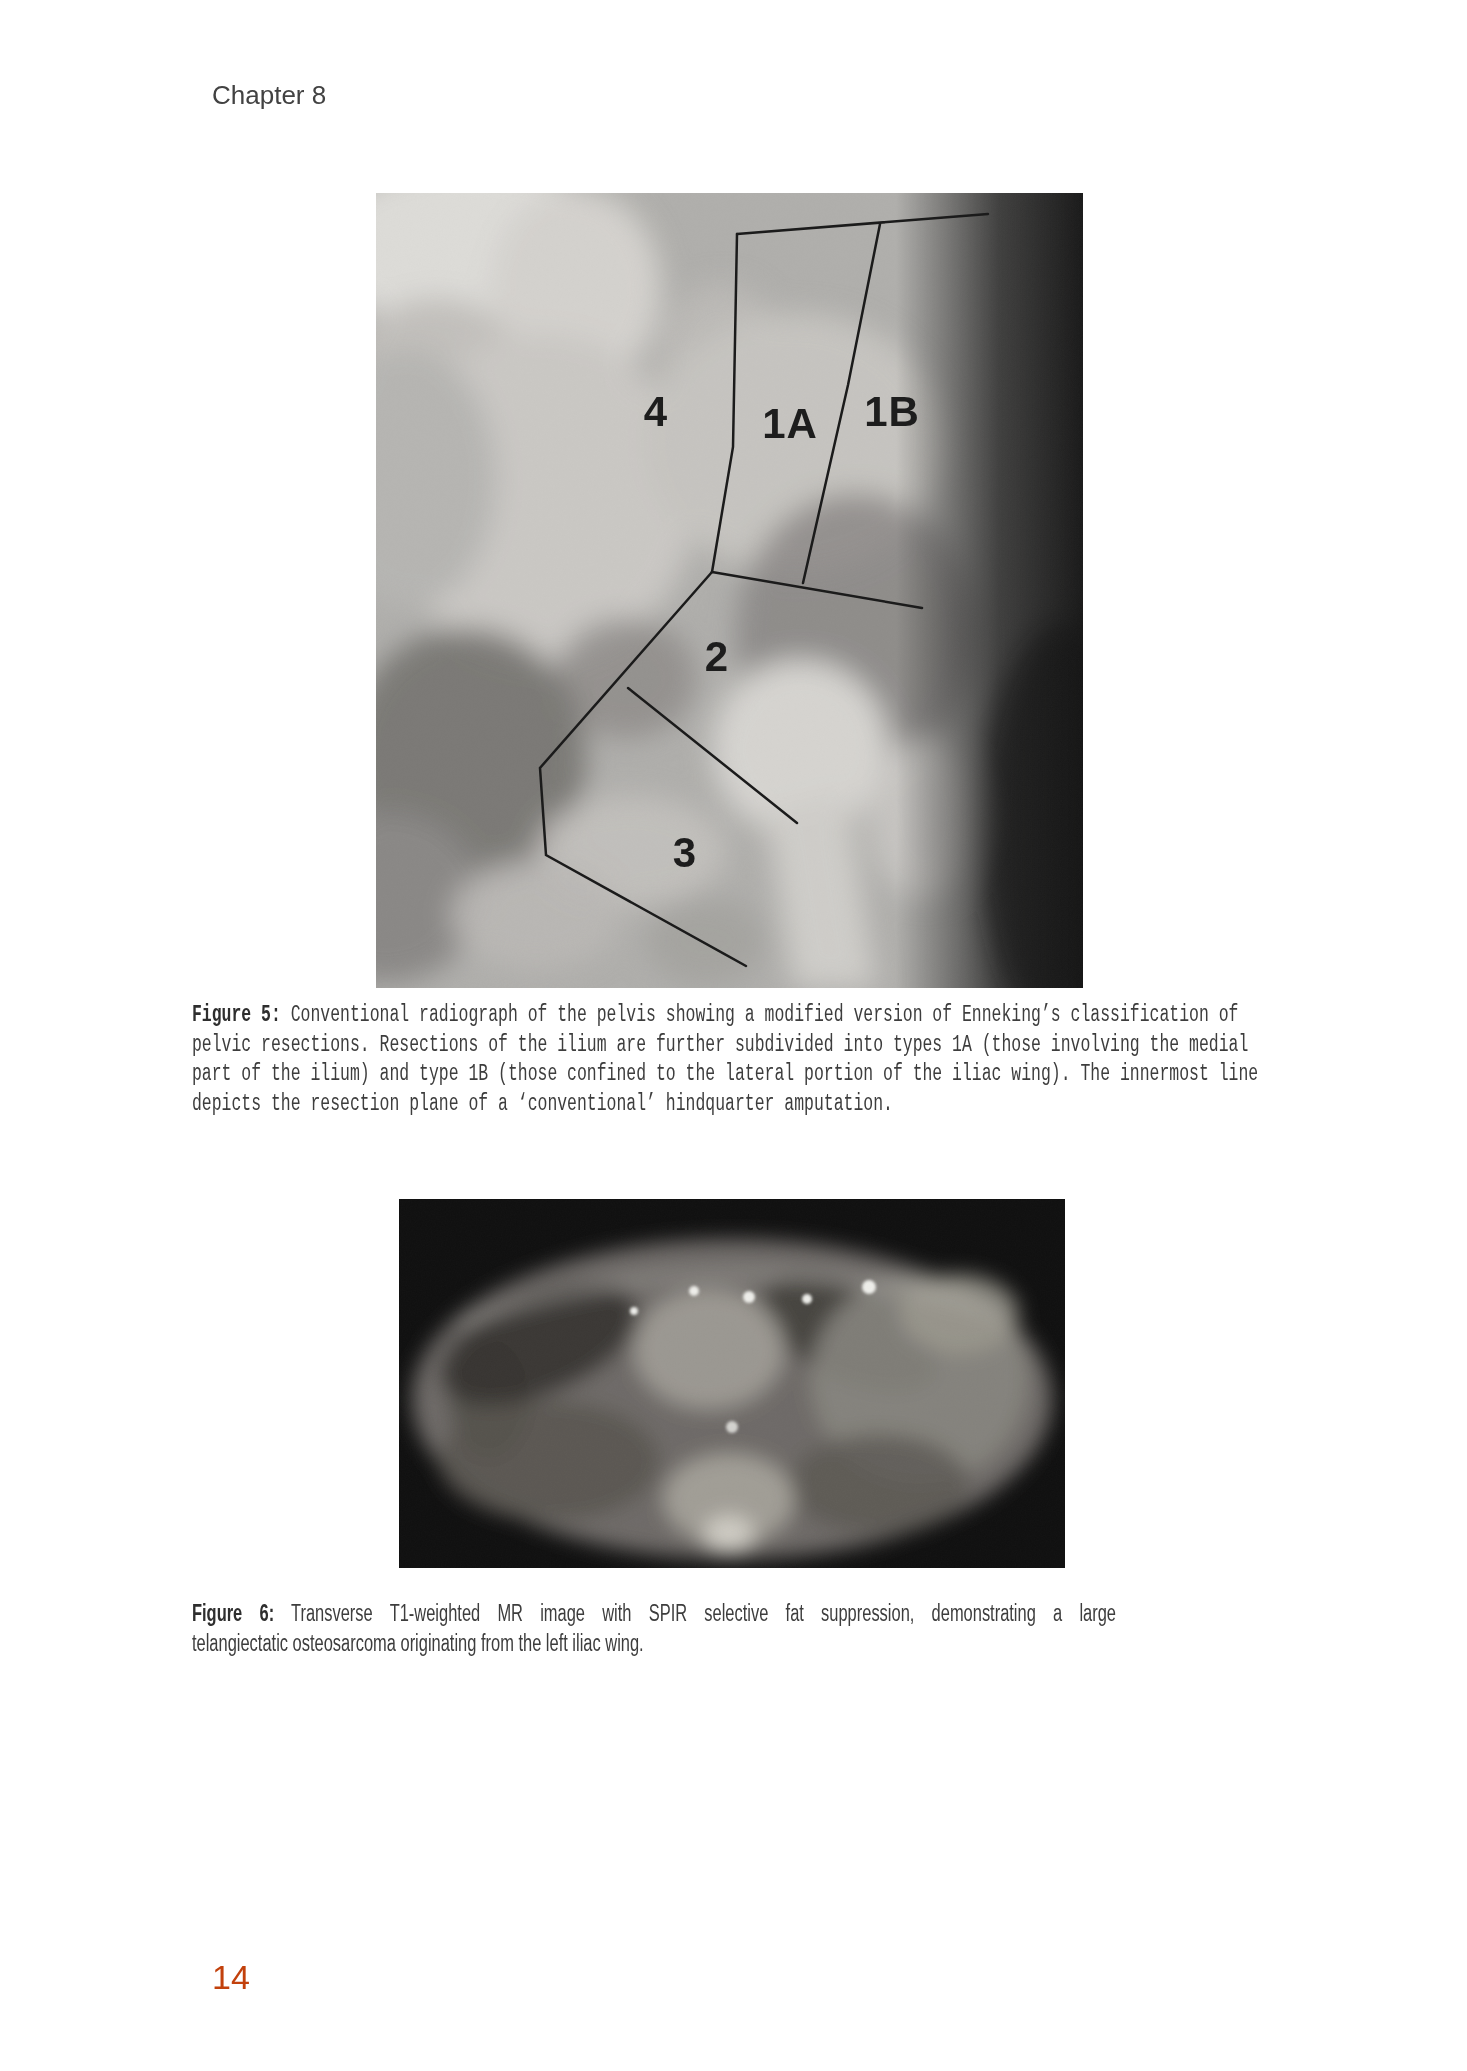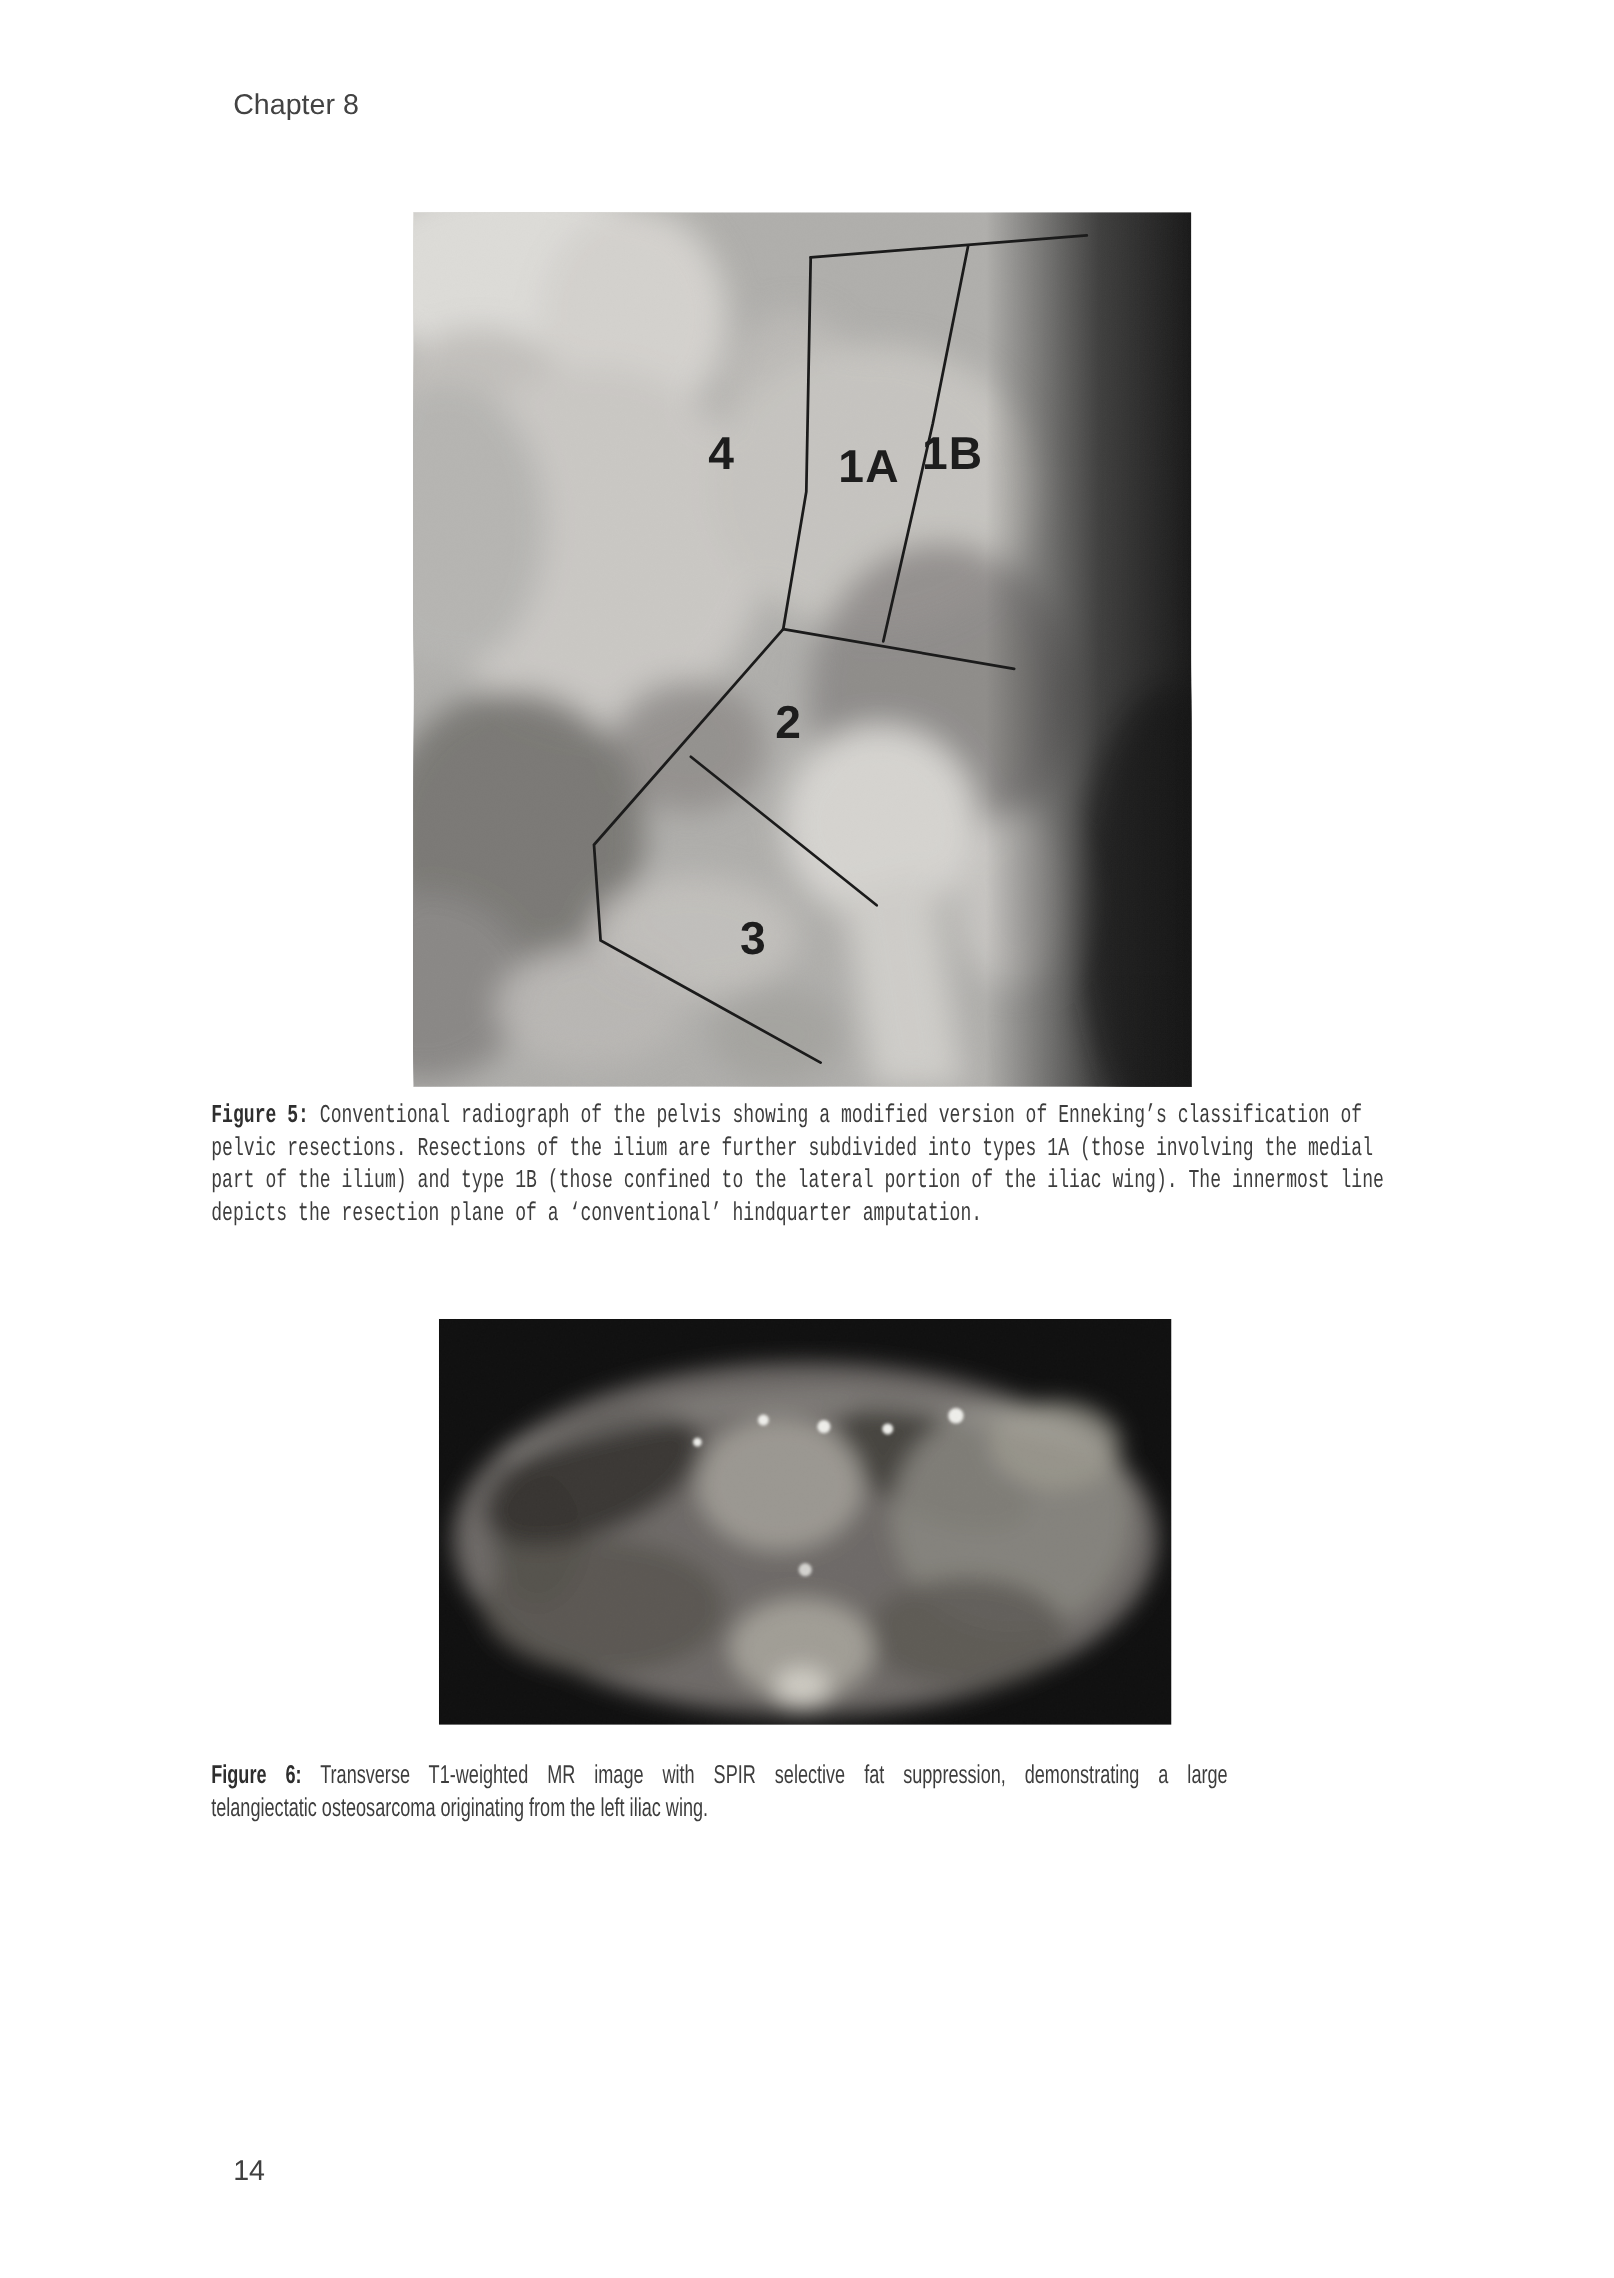--- a/index.html
+++ b/index.html
@@ -1,32 +1,32 @@
 <!DOCTYPE html>
 <html><head>
 <meta charset="utf-8">
 <style>
   html,body{margin:0;padding:0;background:#ffffff;}
   .page{
     position:relative;width:1467px;height:2071px;background:#ffffff;
     font-family:"Liberation Sans","DejaVu Sans",sans-serif;overflow:hidden;
   }
   .chapter{position:absolute;left:212px;top:80px;font-size:26px;color:#424242;}
-  .pagenum{position:absolute;left:212px;top:1958px;font-size:26px;color:#404040;}
+  .pagenum{position:absolute;left:212px;top:1958px;font-size:34px;color:#c2410c;}
 
   .xray{position:absolute;left:376px;top:193px;width:707px;height:795px;}
   .xray svg{position:absolute;left:0;top:0;}
   .region-label{
     position:absolute;transform:translate(-50%,-50%);
     font-weight:bold;font-size:42px;color:#1d1d1d;letter-spacing:1px;
     font-family:"Liberation Sans","DejaVu Sans",sans-serif;
   }
   .rl-4{left:280px;top:219px;}
   .rl-1a{left:414px;top:231px;}
-  .rl-1b{left:490px;top:219px;}
+  .rl-1b{left:516px;top:219px;}
   .rl-2{left:341px;top:464px;}
   .rl-3{left:309px;top:660px;}
 
   .mri{position:absolute;left:399px;top:1199px;width:666px;height:369px;}
 
   .caption{position:absolute;left:192px;width:924px;font-size:23.5px;
     line-height:29.5px;color:#3d3d3d;}
   .cap5{top:1000px;font-family:Liberation Mono, monospace;}
   .cap6{top:1599px;}
   .cap-line{width:1320px;transform:scaleX(0.70);transform-origin:left top;

